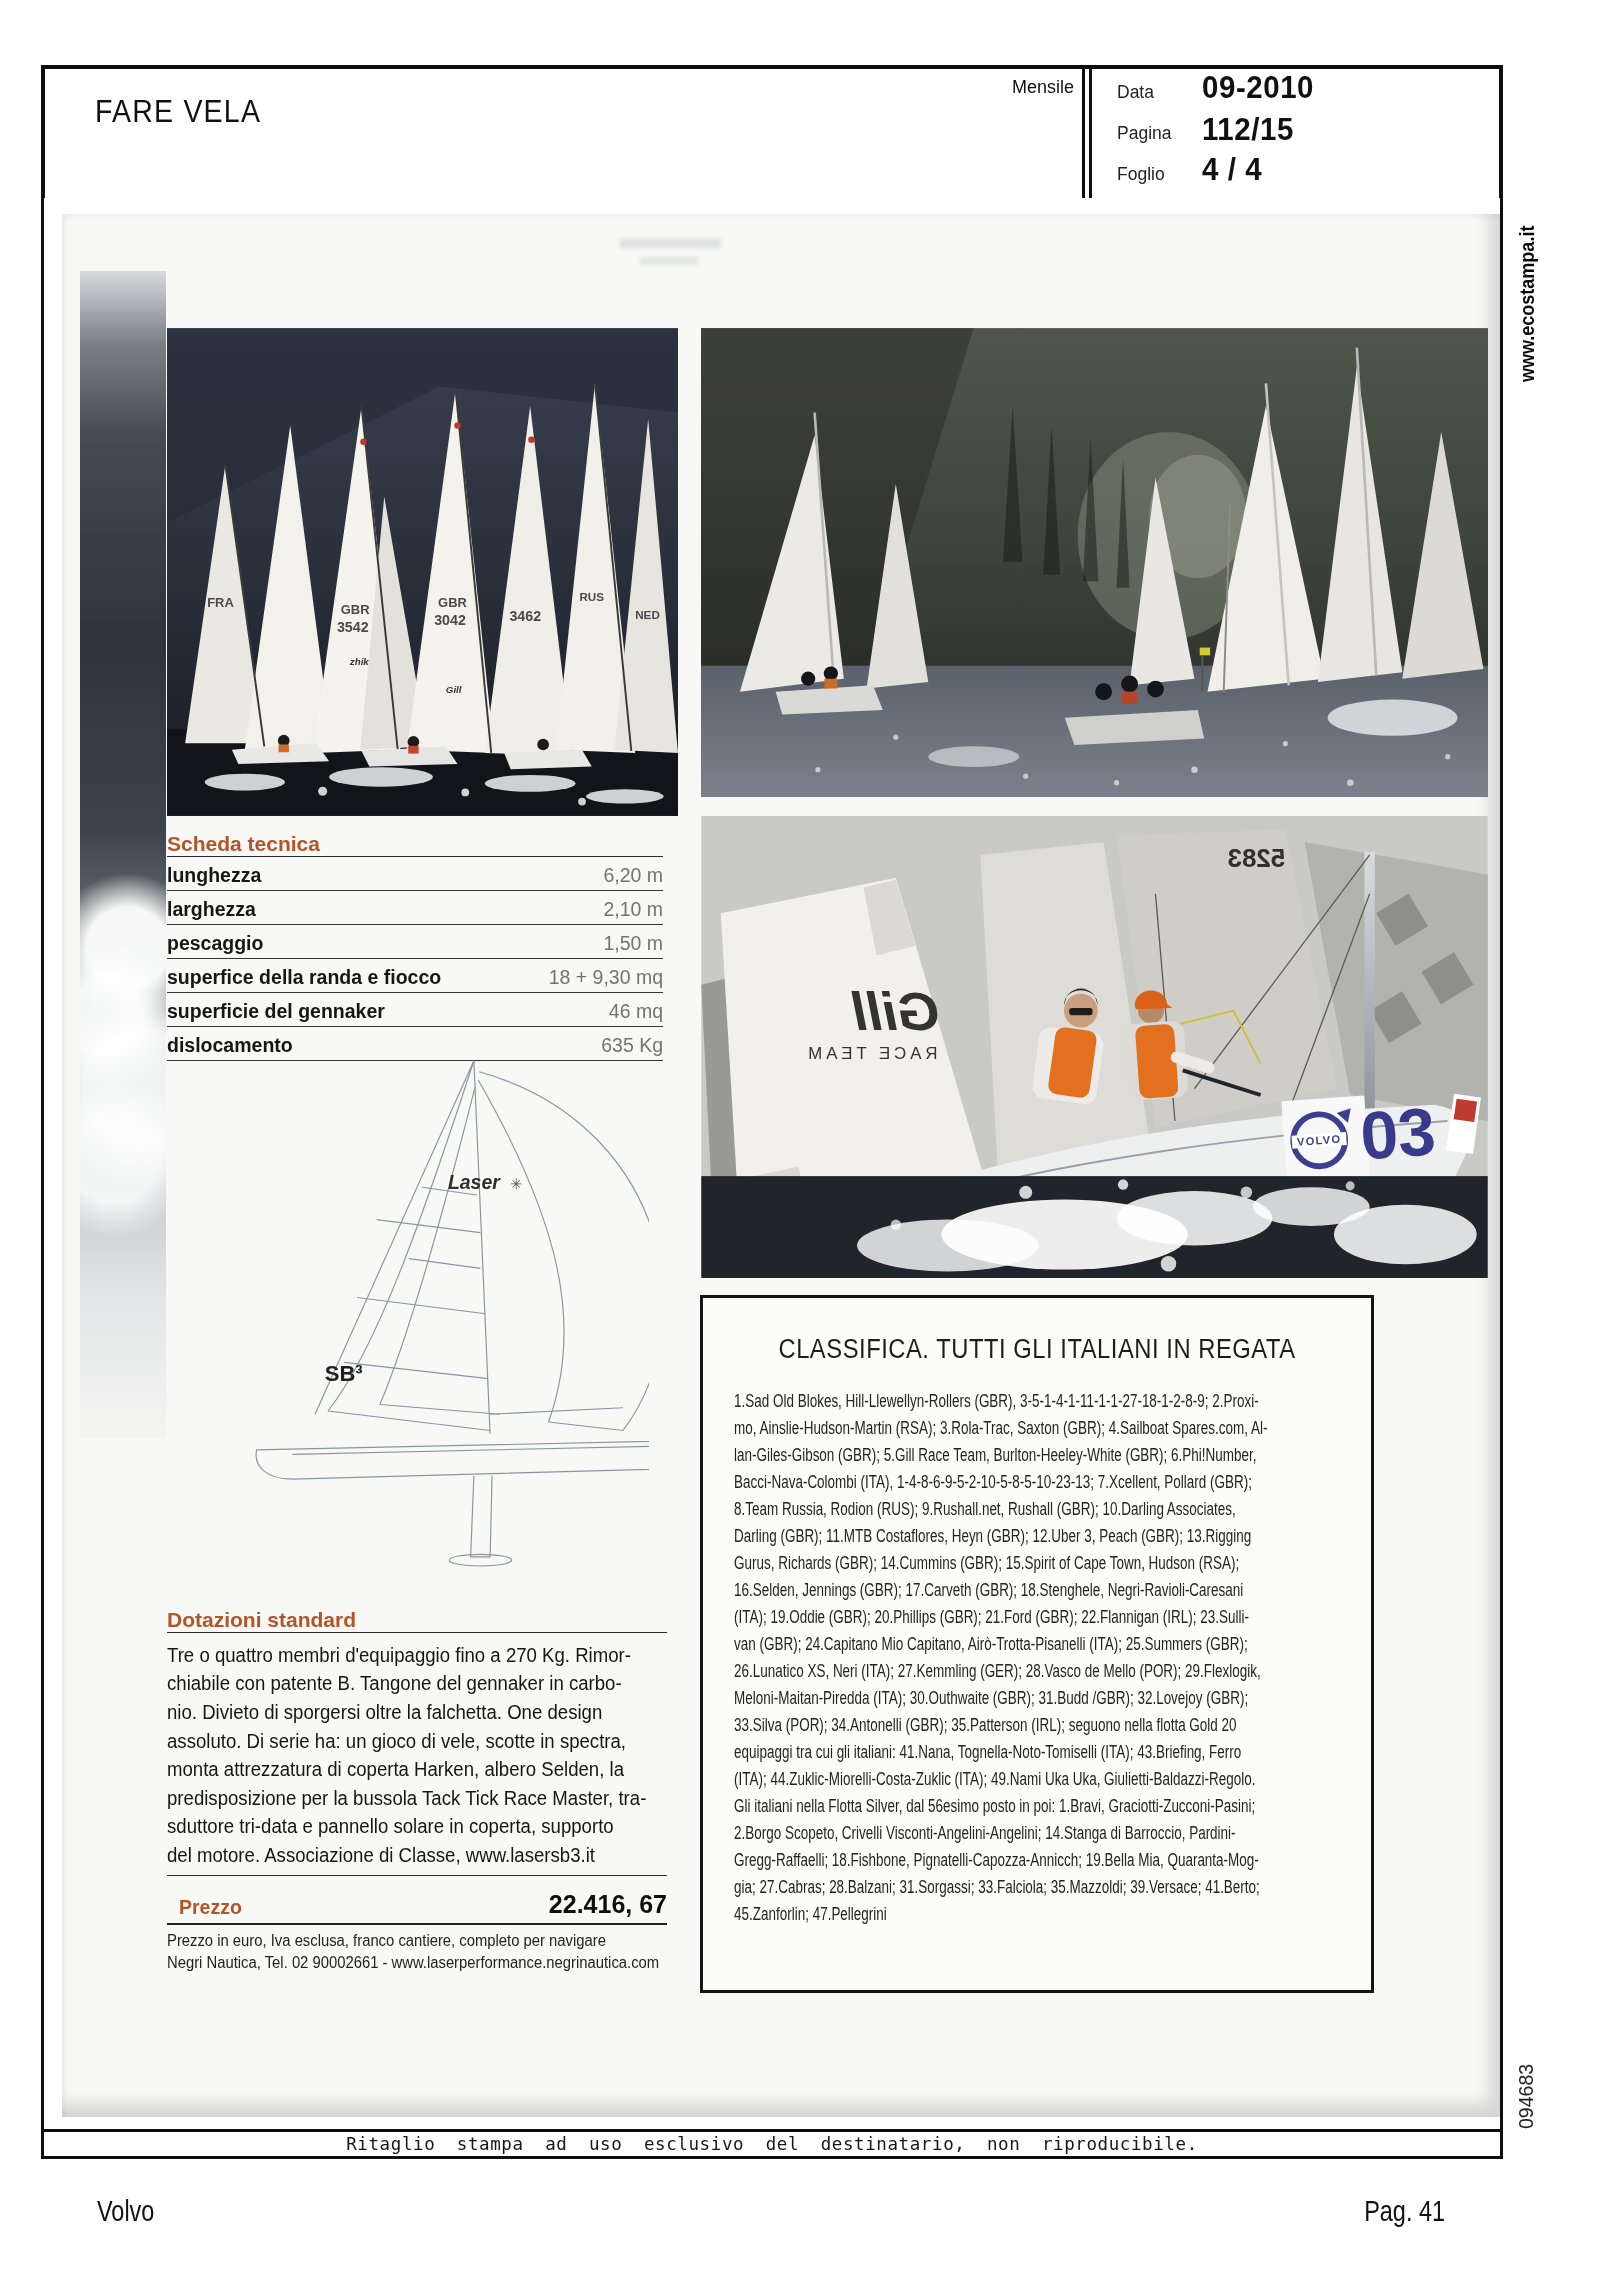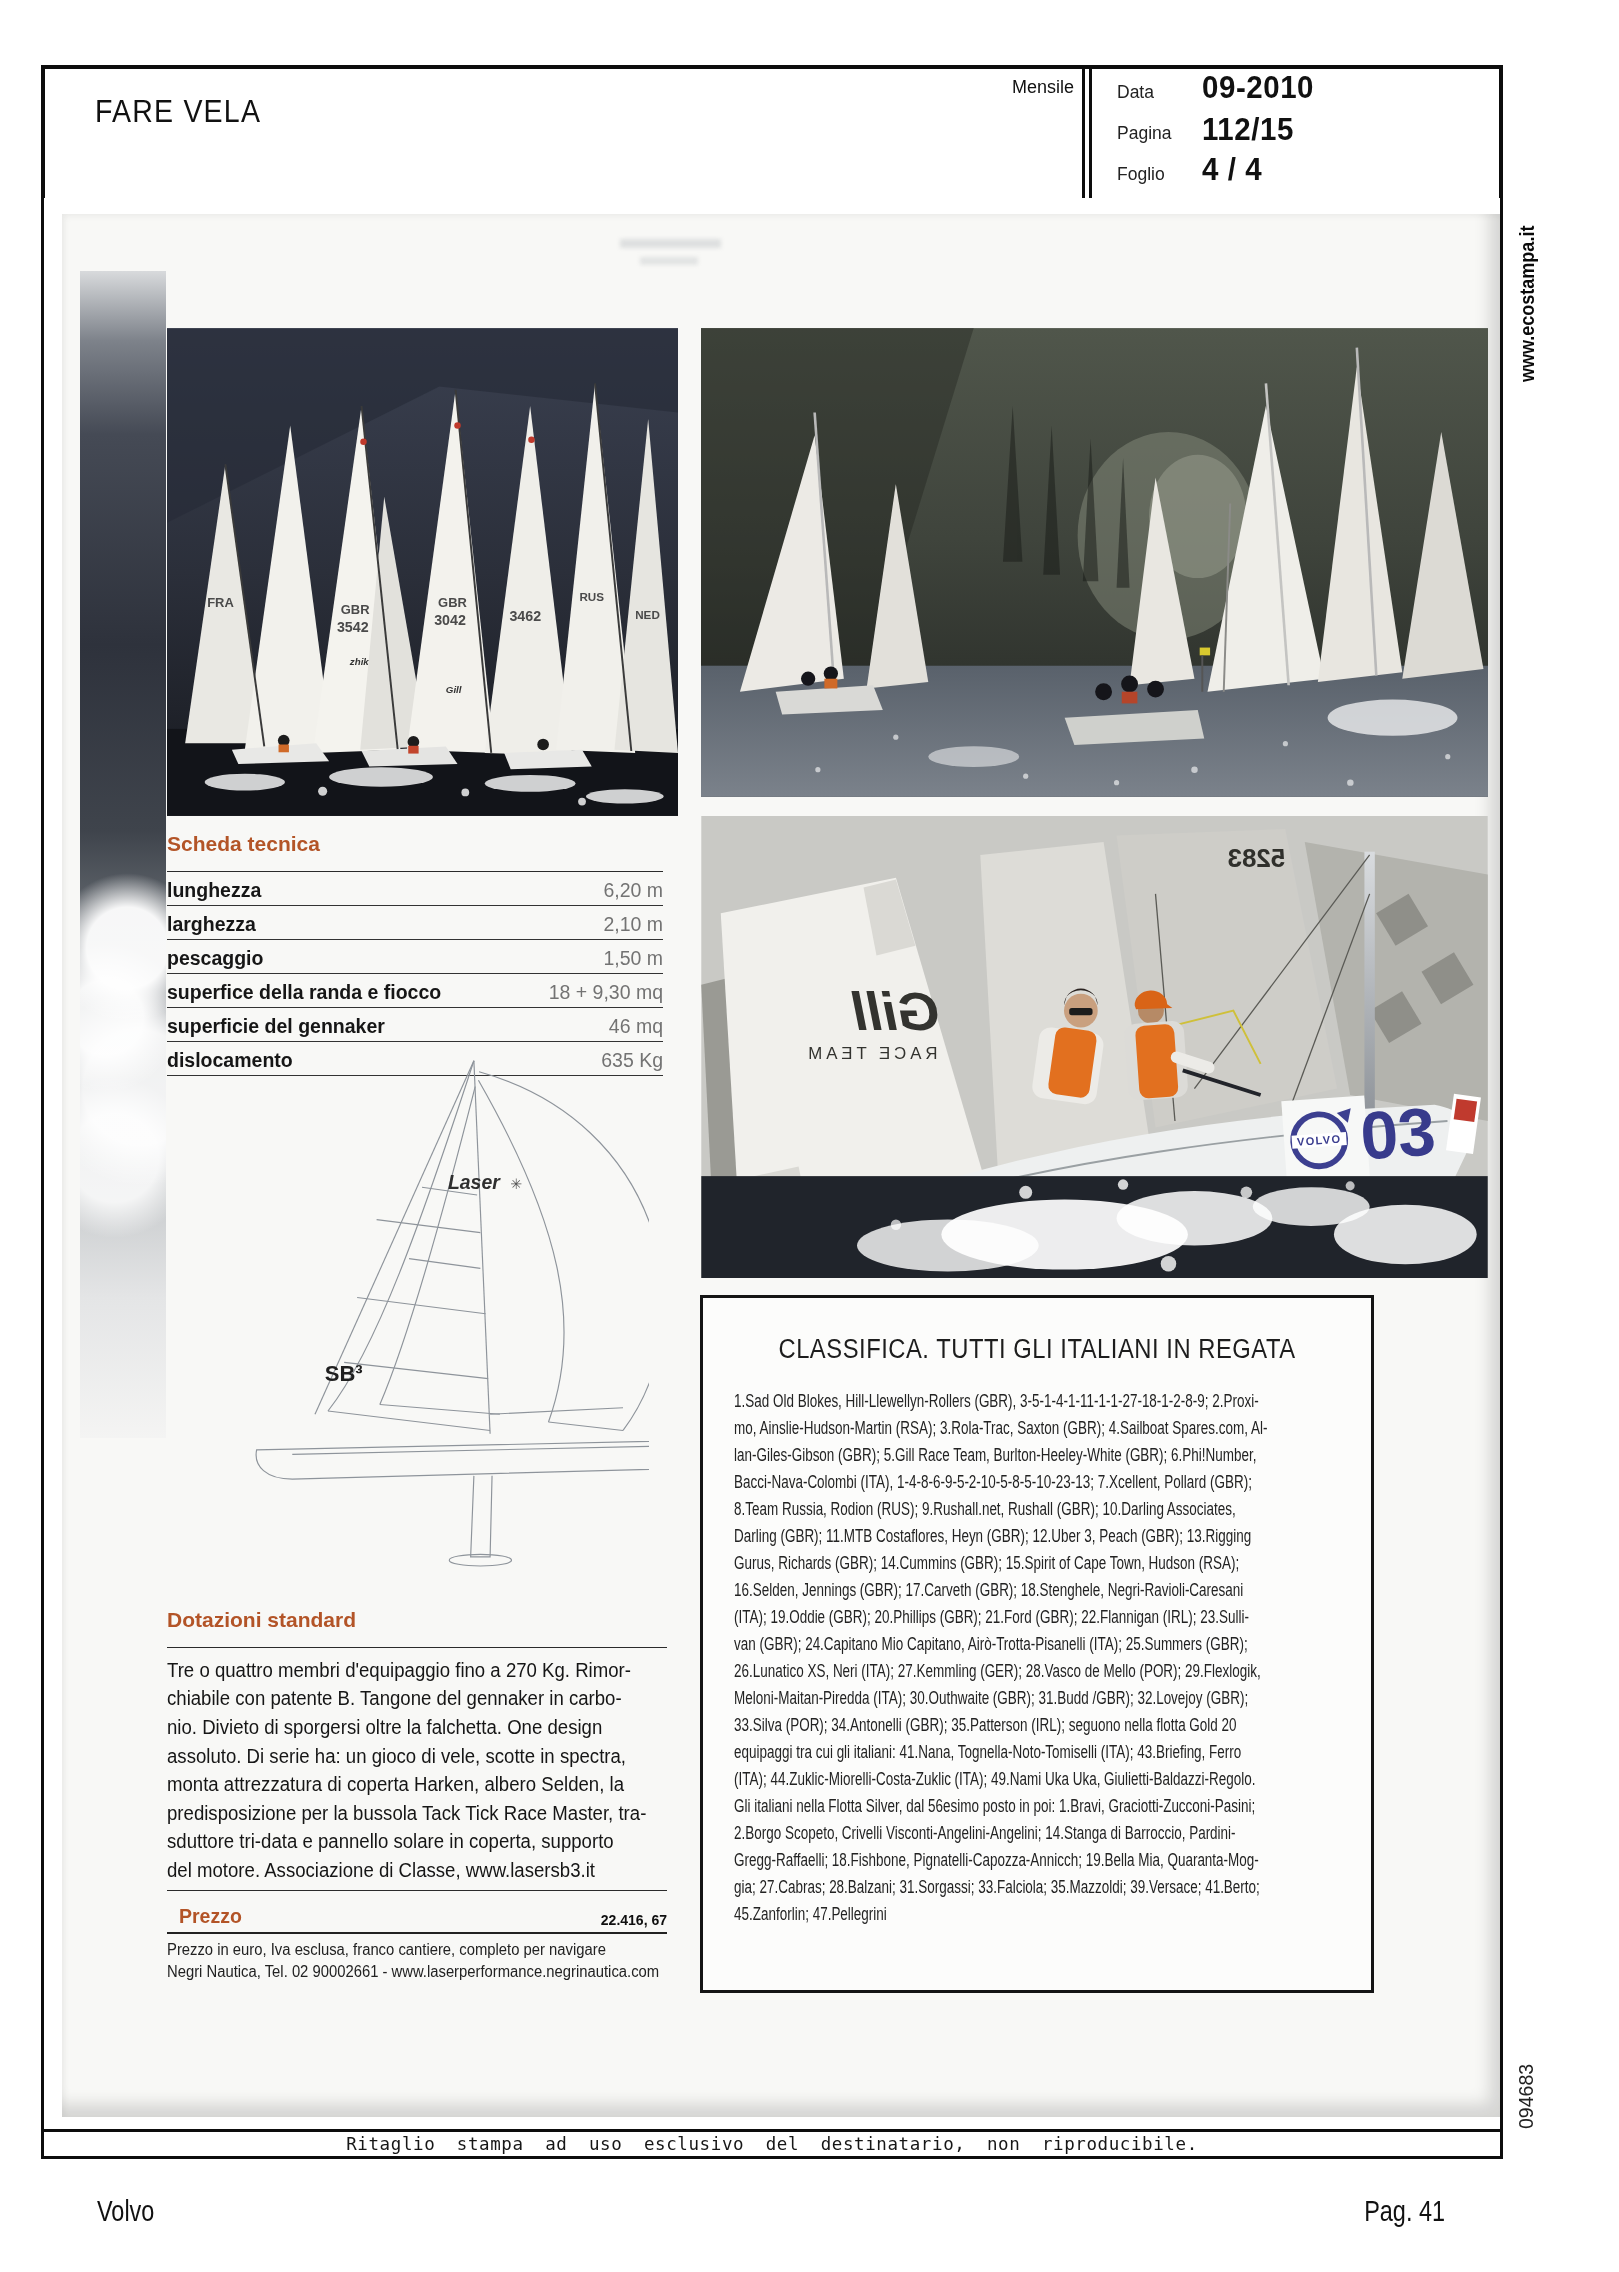--- a/index.html
+++ b/index.html
@@ -39,36 +39,36 @@
 
   .photo{display:block;}
   .photo1{left:167px;top:328px;}
   .photo2{left:701px;top:328px;}
   .photo3{left:701px;top:816px;}
   .drawing{left:195px;top:1025px;}
 
   
   .scheda{left:167px;top:832px;width:496px;}
   .sec-title{font-size:21px;font-weight:700;color:var(--accent_orange,#b35427);
-             border-bottom:1.9px solid #2b2b2b;padding-bottom:15px;}
+             border-bottom:1.9px solid #2b2b2b;padding-bottom:0;}
   .sch-row{display:flex;justify-content:space-between;align-items:flex-end;height:30px;
            border-bottom:1.3px solid #333;padding-bottom:3px;}
   .sch-label{font-size:19.5px;font-weight:700;color:#161616;}
   .sch-value{font-size:19.5px;color:#737373;}
 
   
   .dotazioni{left:167px;top:1608px;width:500px;border-bottom:1.9px solid #2b2b2b;padding-bottom:5.2px;}
   .dot-line{font-size:20px;line-height:28.6px;color:#161616;white-space:nowrap;
             transform:scaleX(.93);transform-origin:left;}
   .dot-body{margin-top:7.8px;}
   .prezzo{left:167px;top:1890px;width:500px;}
   .prz-row{display:flex;justify-content:space-between;align-items:flex-end;
            border-bottom:2.6px solid #222;padding-bottom:3.9px;}
   .prz-title{font-size:19.5px;font-weight:700;color:var(--accent_orange,#b35427);margin-left:12px;}
-  .prz-value{font-size:14px;font-weight:700;color:#0f0f0f;margin-top:22px;}
+  .prz-value{font-size:25px;font-weight:700;color:#0f0f0f;}
   .prz-note{font-size:15.6px;line-height:22px;color:#222;margin-top:5.2px;white-space:nowrap;
             transform:scaleX(.95);transform-origin:left;}
 
   
   .classifica{left:700px;top:1295px;width:674px;height:698px;border:3.2px solid #141414;
               box-sizing:border-box;background:#fcfcfb;}
   .cl-title{margin-top:36px;text-align:center;font-size:27px;font-weight:400;color:#1d1d1d;
             letter-spacing:0.6px;transform:scaleX(.88);}
   .cl-body{margin:23.4px 31px 0 31px;}
   .cl-line{font-size:17.5px;line-height:27px;color:#232323;white-space:nowrap;

